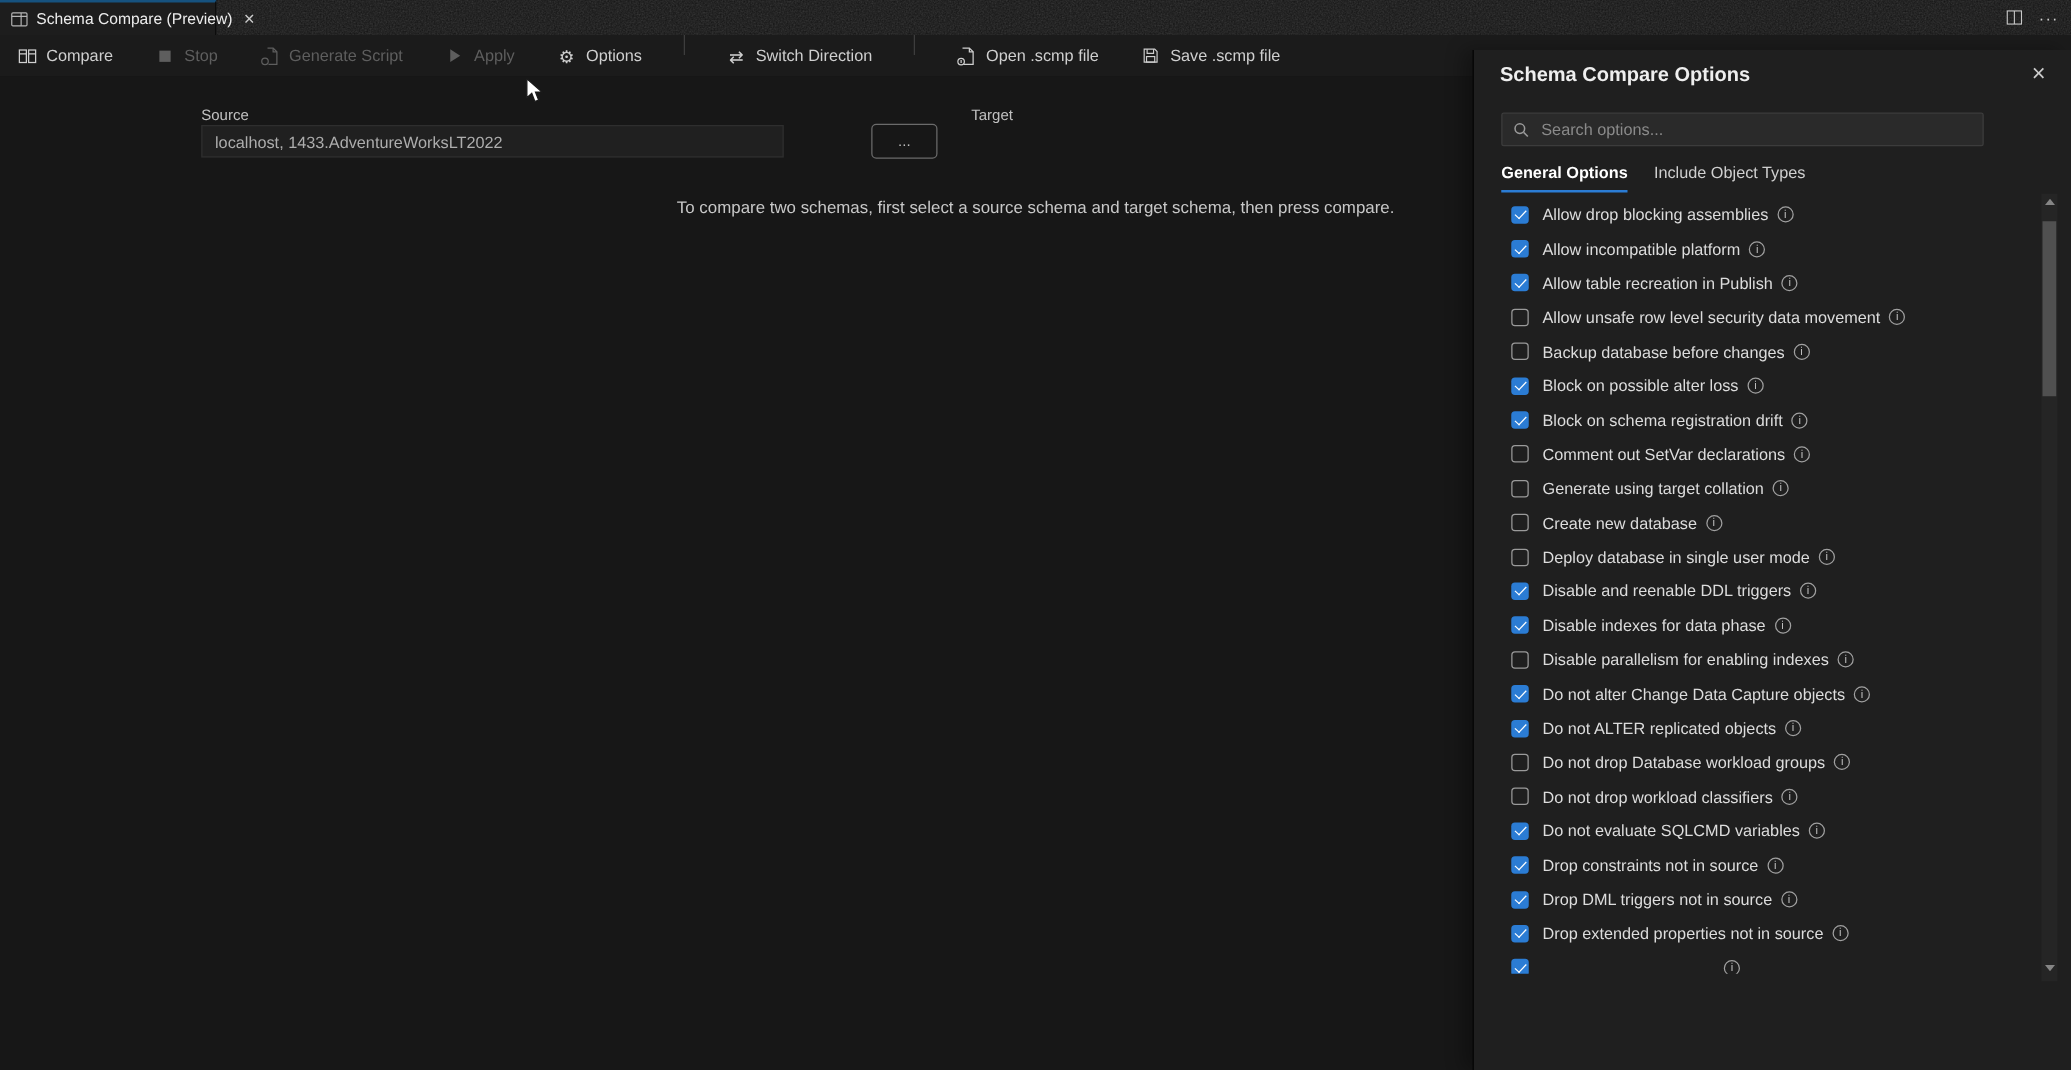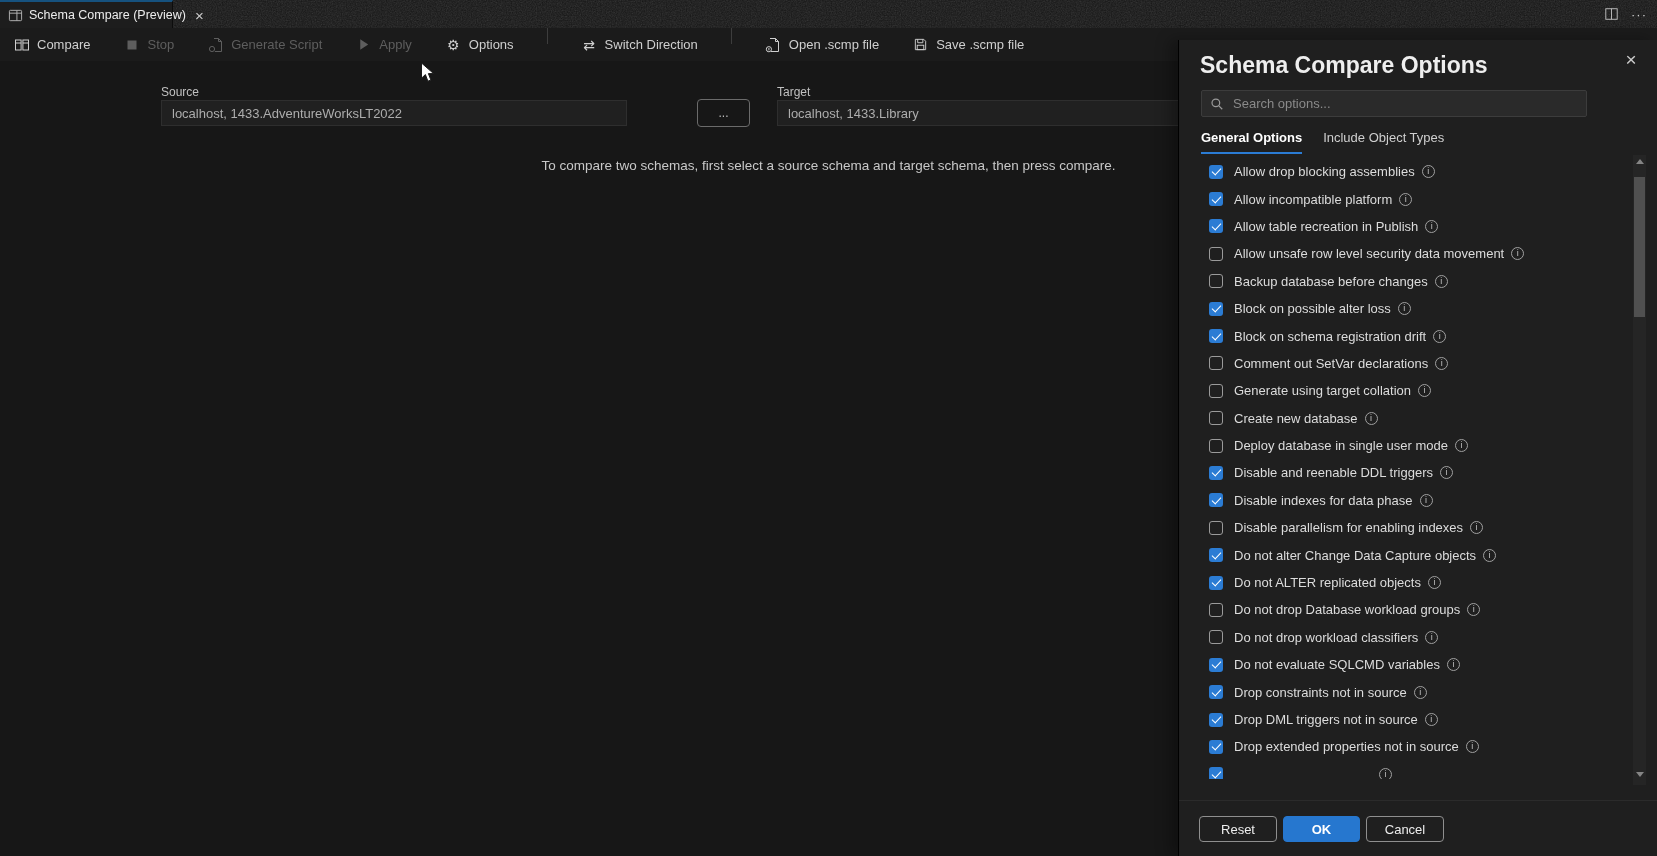--- a/index.html
+++ b/index.html
@@ -50,21 +50,21 @@
     position:absolute; left:697px; top:38px; width:53px; height:28px; box-sizing:border-box;
     background:transparent; border:1px solid #6b6b6b; border-radius:4px; color:#bdbdbd; font-size:12px; font-family:inherit;
   }
   .editor-message { position:absolute; left:0; top:97px; width:1657px; text-align:center; color:#c8c8c8; font-size:13.5px; }
 
   
   .panel {
     position:absolute; left:1178px; top:40px; width:479px; height:816px; box-sizing:border-box;
     background:#1f1f1f; border-left:1px solid #000; box-shadow:-8px 0 14px rgba(0,0,0,.30); z-index:5;
   }
-  .panel-title { position:absolute; left:21px; top:12px; font-size:23px; font-weight:600; color:#eeeeee; }
+  .panel-title { position:absolute; left:21px; top:12px; font-size:16px; font-weight:600; color:#eeeeee; }
   .panel-close { position:absolute; right:14px; top:8px; width:24px; height:24px; display:flex; align-items:center; justify-content:center; color:#cccccc; font-size:19px; }
   .search-box {
     position:absolute; left:22px; top:50px; width:386px; height:27px; box-sizing:border-box;
     background:#2a2a2a; border:1px solid #3c3c3c; border-radius:2px;
     display:flex; align-items:center; gap:7px; padding:0 8px;
   }
   .search-icon { color:#9a9a9a; display:flex; }
   .search-input { flex:1; background:transparent; border:none; outline:none; color:#bbbbbb; font-size:13px; font-family:inherit; }
   .search-input::placeholder { color:#8a8a8a; }
   .ptabs { position:absolute; left:22px; top:90px; display:flex; gap:21px; }
@@ -204,21 +204,20 @@
         </span>
         <span class="tb-label">Save .scmp file</span>
       </div>
     </div>
 
   <div class="editor">
     <div class="field-label src-label">Source</div>
     <input class="text-input src-input" readonly="" value="localhost, 1433.AdventureWorksLT2022" style="">
     <button class="browse-btn">...</button>
     <div class="field-label tgt-label">Target</div>
-    <input class="text-input tgt-input" readonly="" value="localhost, 1433.Library" style="">
     <div class="editor-message">To compare two schemas, first select a source schema and target schema, then press compare.</div>
   </div>
 
   <div class="panel">
     <div class="panel-title">Schema Compare Options</div>
     <div class="panel-close">×</div>
 
     <div class="search-box">
       <span class="search-icon">
         <svg width="14" height="14" viewBox="0 0 16 16" fill="none" stroke="currentColor" stroke-width="1.4">
@@ -351,25 +350,20 @@
           <span class="info-icon">i</span>
         </div>
       </div>
 
     <div class="scrollbar">
       <div class="scroll-up"></div>
       <div class="scroll-thumb"></div>
       <div class="scroll-down"></div>
     </div>
 
-    <div class="panel-footer">
-      <button class="pf-btn pf-reset">Reset</button>
-      <button class="pf-btn pf-ok">OK</button>
-      <button class="pf-btn pf-cancel">Cancel</button>
-    </div>
   </div>
 
   <div class="cursor">
     <svg width="18" height="22" viewBox="0 0 18 22">
         <path d="M1.5 1 L1.5 16.2 L5.4 12.6 L7.9 19.2 L10.9 18 L8.4 11.6 L13.6 11.6 Z" fill="#ffffff" stroke="#1a1a1a" stroke-width="1"></path>
       </svg>
   </div>
 
 </div>
 

